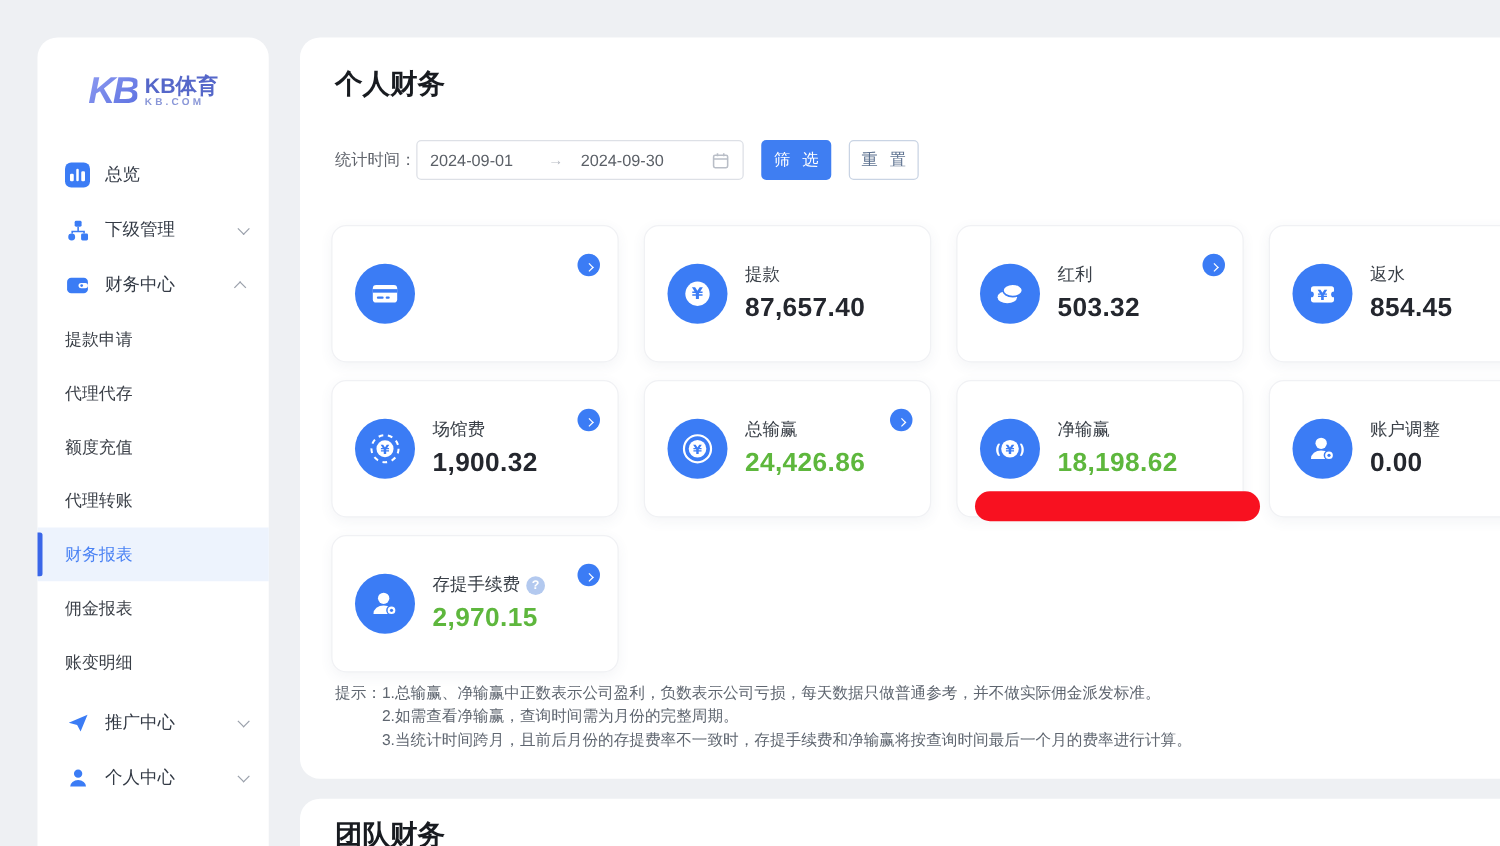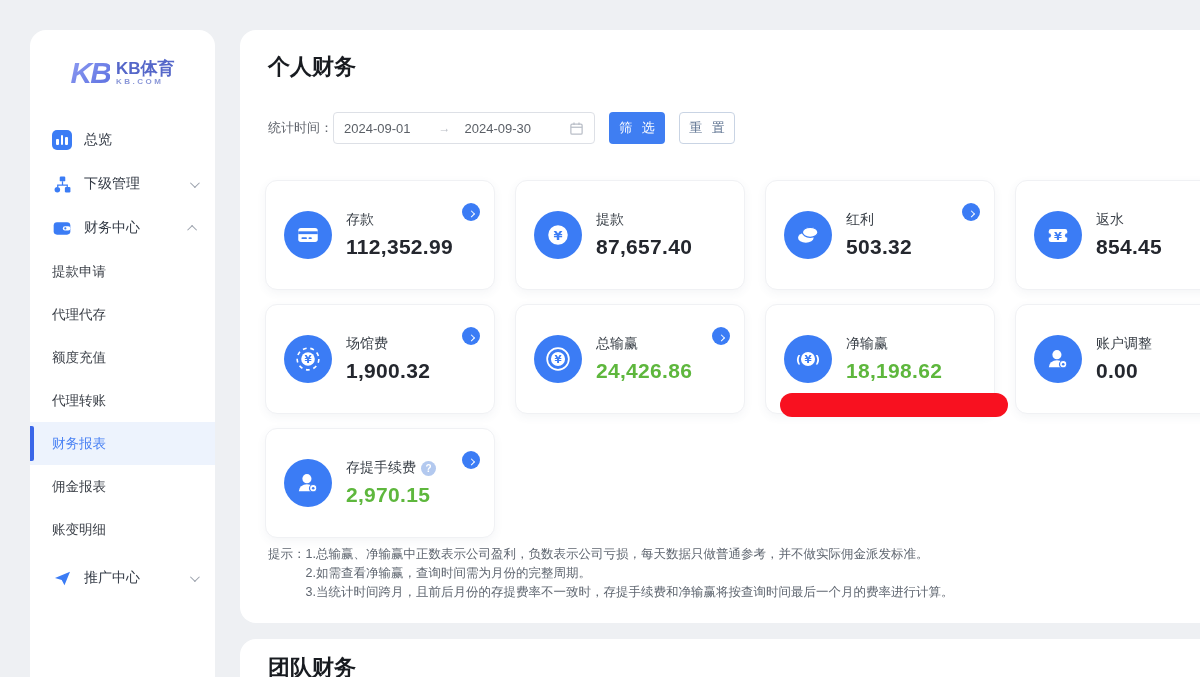--- a/index.html
+++ b/index.html
@@ -207,20 +207,31 @@
         <svg width="19" height="19" viewBox="0 0 24 24">
             <path d="M2.5 11.5 L21.5 3.5 L14.5 20.5 L11 13.8 Z" fill="#3b7cf5"></path>
             <path d="M11 13.8 L21.5 3.5 L12.8 12.2 Z" fill="#2f66d8"></path>
           </svg>
       </span>
       <span class="mi-label">推广中心</span>
       <span class="spacer"></span>
       <span class="chev chev-down"></span>
     </div>
 
+    <div class="menu-item">
+      <span class="mi-icon">
+        <svg width="19" height="19" viewBox="0 0 24 24">
+            <circle cx="12" cy="7.5" r="4.2" fill="#3b7cf5"></circle>
+            <path d="M4 20.5 a8 6.5 0 0 1 16 0 z" fill="#3b7cf5"></path>
+          </svg>
+      </span>
+      <span class="mi-label">个人中心</span>
+      <span class="spacer"></span>
+      <span class="chev chev-down"></span>
+    </div>
   </nav>
 </aside>
 
 <section class="panel panel-personal">
   <h1 class="page-title">个人财务</h1>
 
   <div class="filter-row">
     <span class="filter-label">统计时间：</span>
     <div class="date-range">
       <span class="date-text">2024-09-01</span>
@@ -243,26 +254,20 @@
 
     <div class="card">
       <div class="card-icon">
         <svg width="26" height="26" viewBox="0 0 24 24">
             <rect x="3" y="5.5" width="18" height="13" rx="2.5" fill="#fff"></rect>
             <rect x="3" y="8.6" width="18" height="2.6" fill="#3b7cf5"></rect>
             <rect x="6" y="14" width="5" height="1.7" rx="0.8" fill="#3b7cf5"></rect>
             <rect x="12.5" y="14" width="3" height="1.7" rx="0.8" fill="#3b7cf5"></rect>
           </svg>
       </div>
-      <div class="card-body">
-        <div class="card-label-row">
-            <span class="card-label">存款</span>
-          </div>
-        <span class="card-value">112,352.99</span>
-      </div>
       <span class="arrow-btn">
           <span class="chev"></span>
         </span>
     </div>
 
     <div class="card">
       <div class="card-icon">
         <svg width="26" height="26" viewBox="0 0 24 24">
             <circle cx="12" cy="12" r="9" fill="#fff"></circle>
             <text x="12" y="16.2" text-anchor="middle" font-size="12" font-weight="bold" fill="#3b7cf5" font-family="DejaVu Sans,sans-serif">¥</text>

